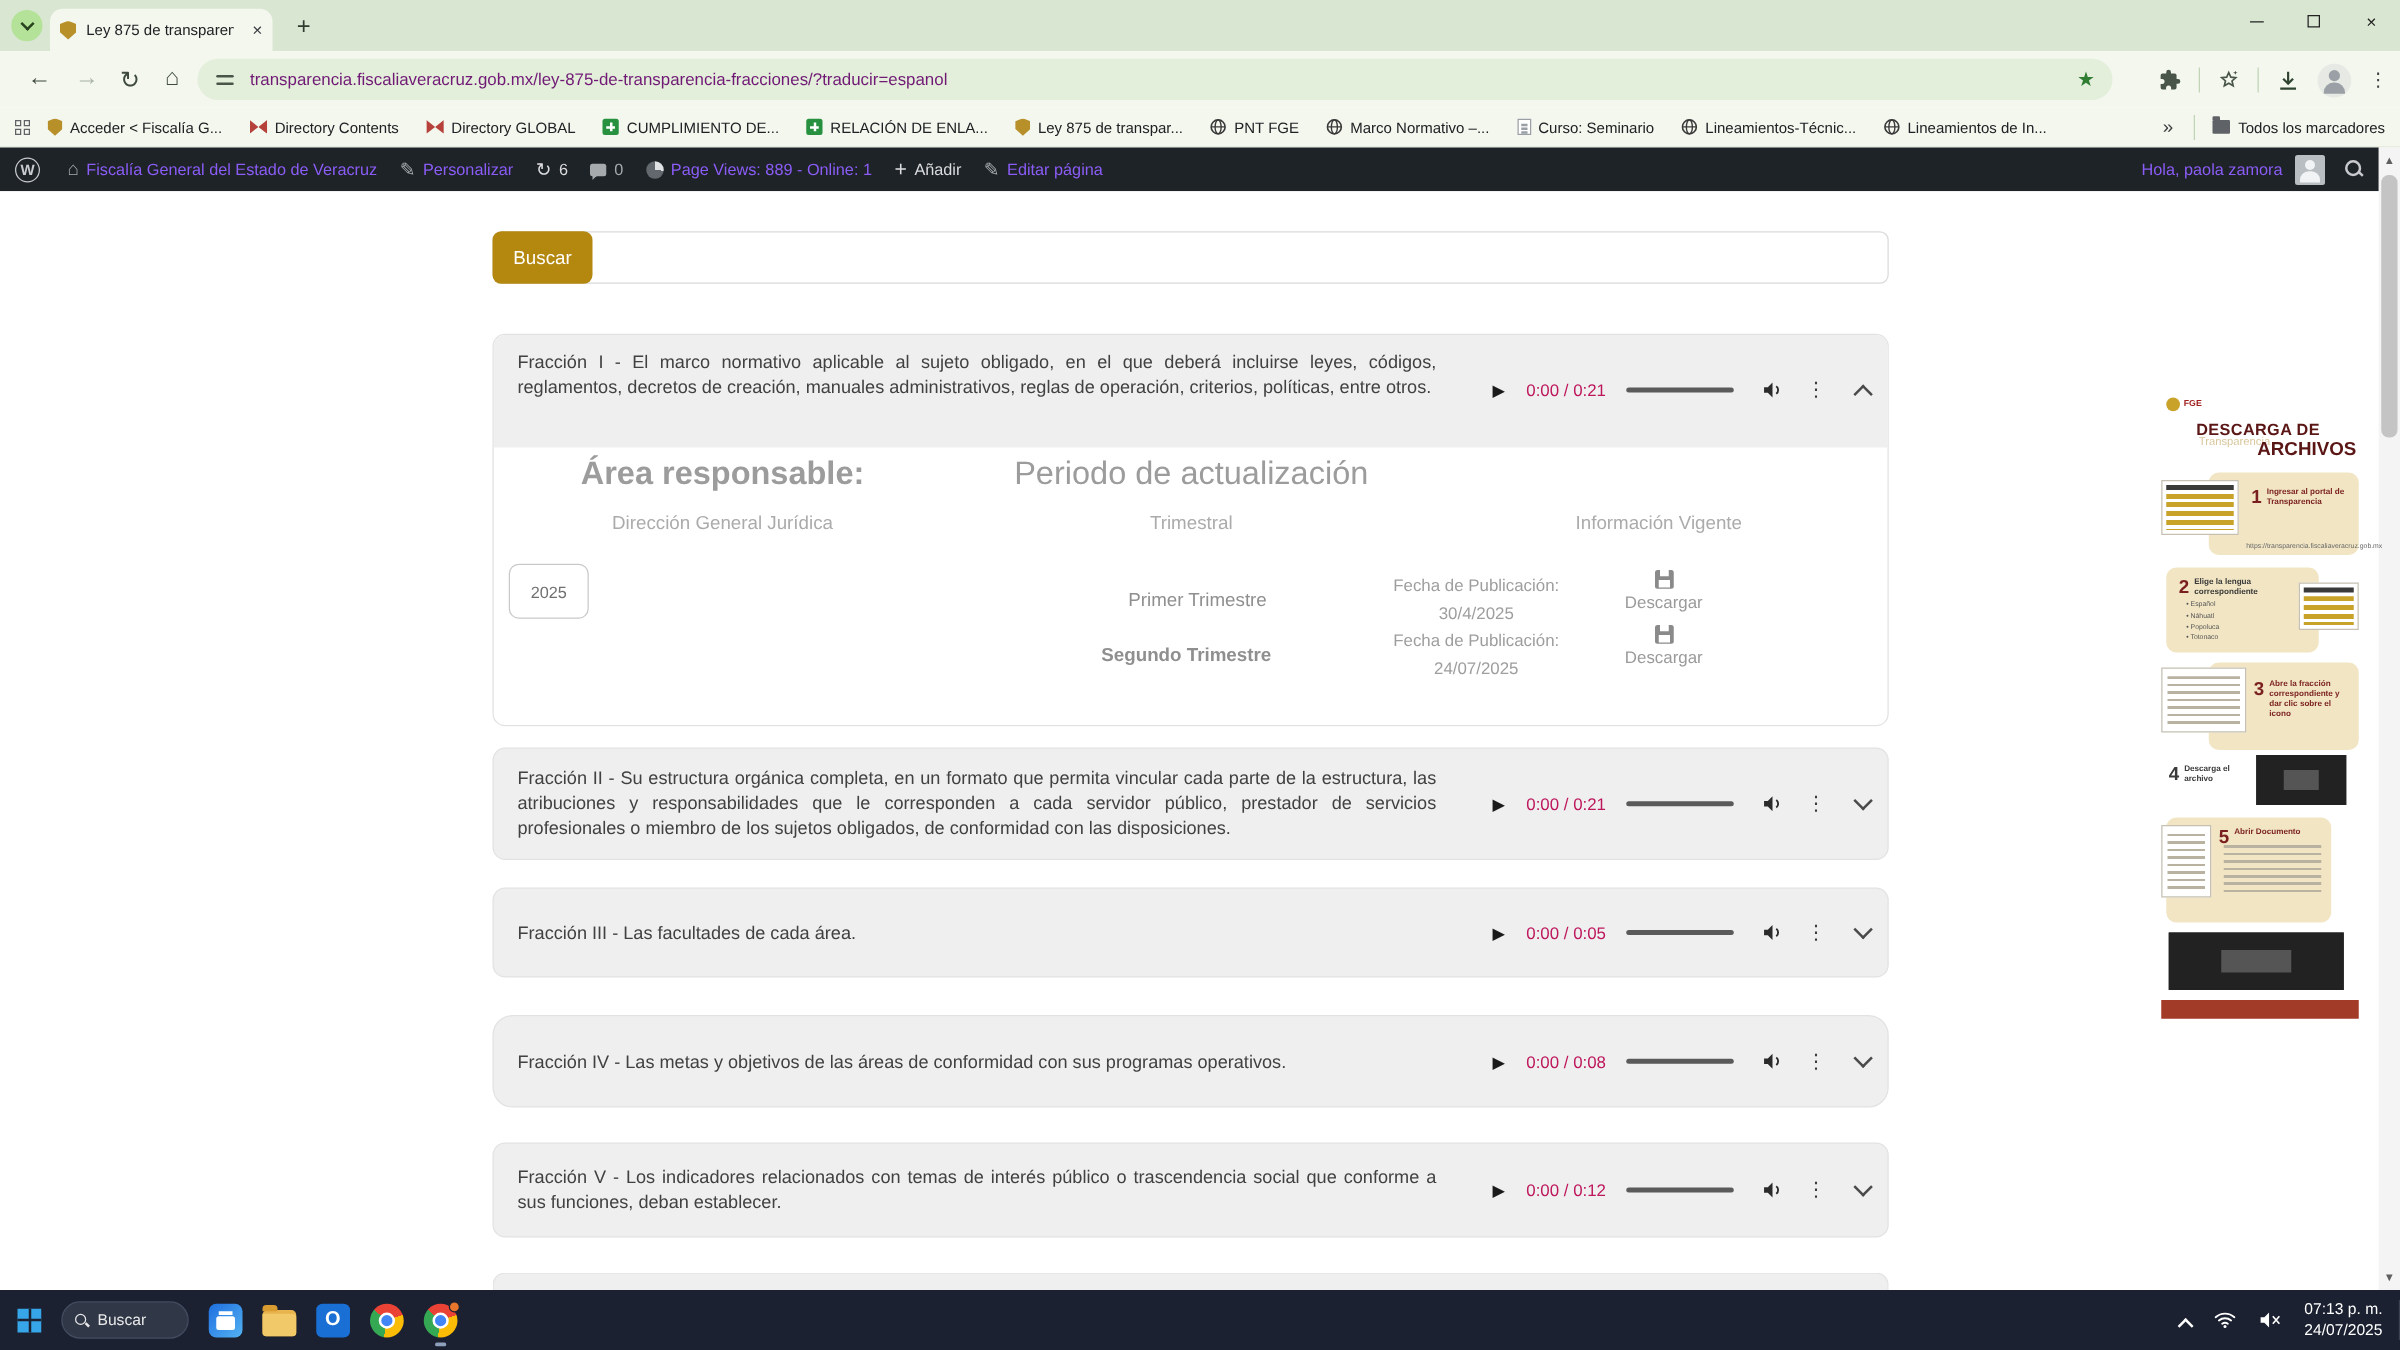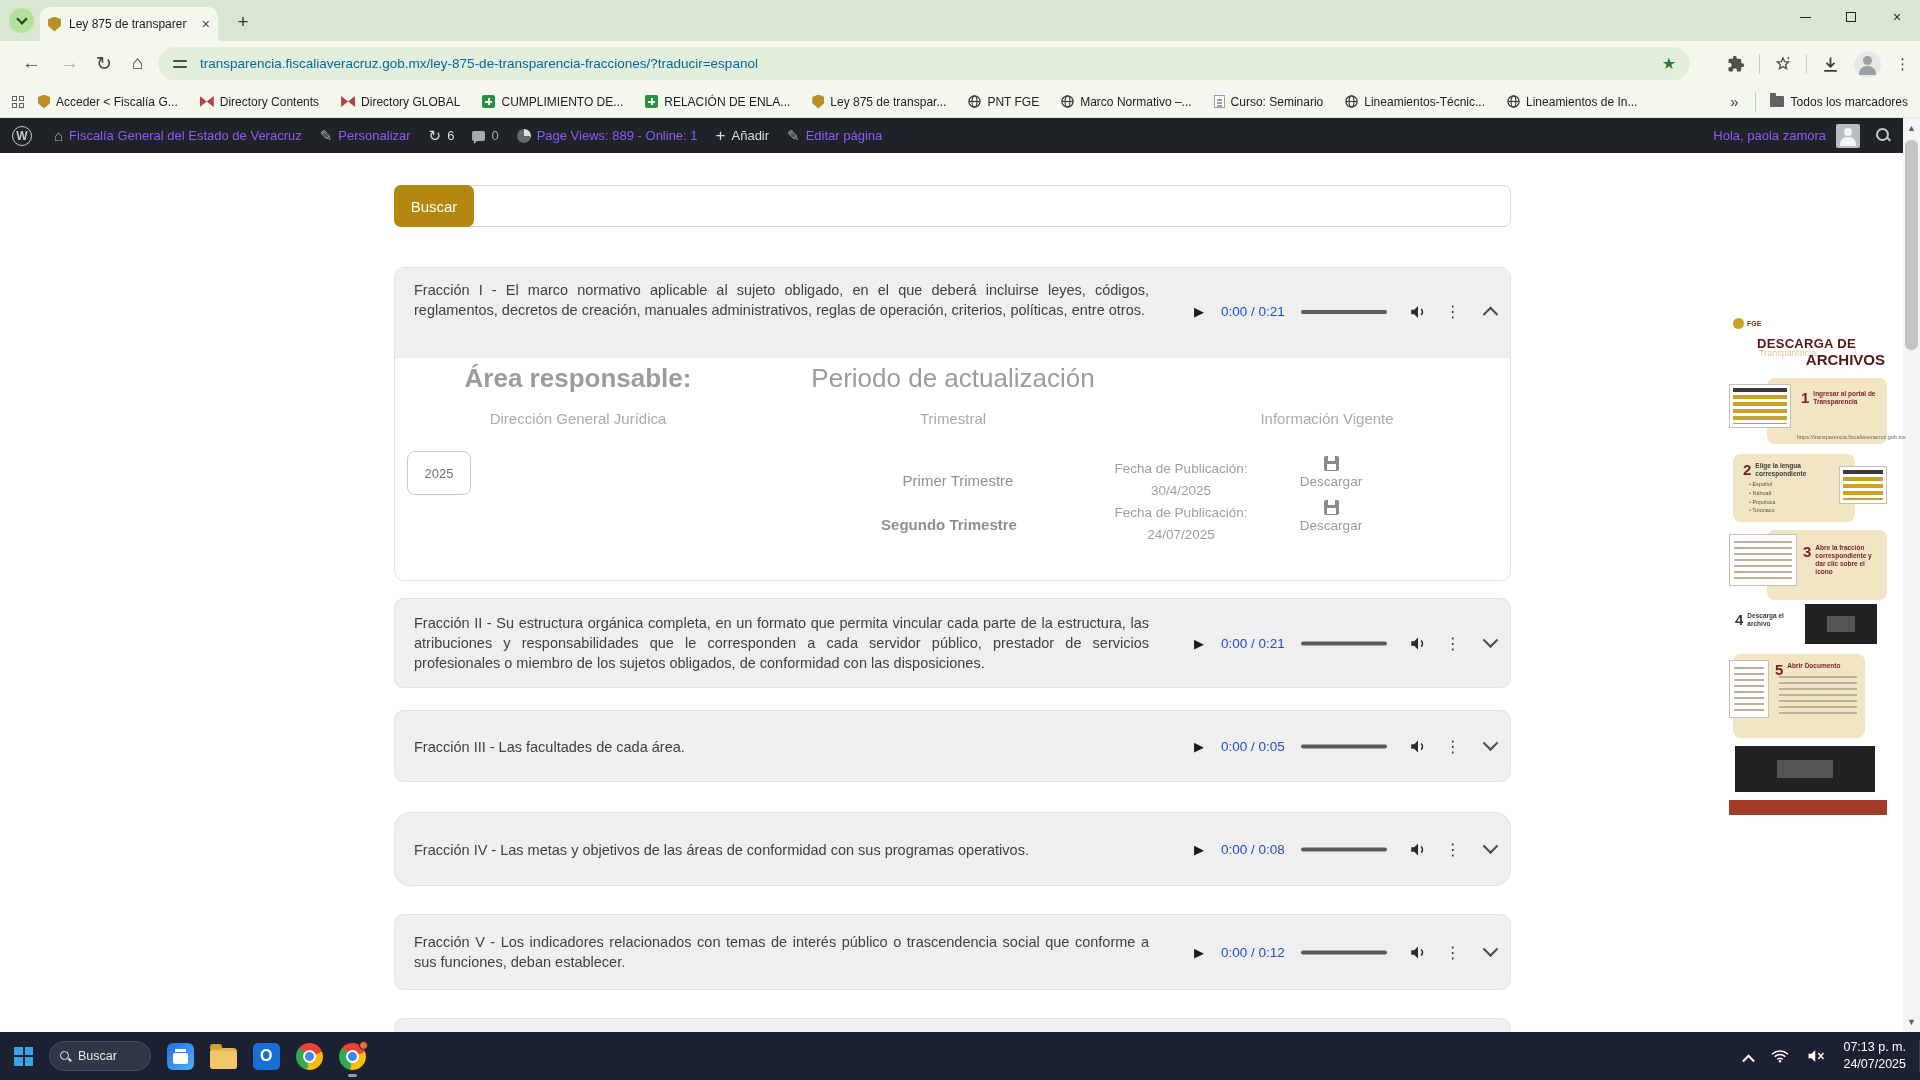--- a/index.html
+++ b/index.html
@@ -27,21 +27,21 @@
   .wc .minline{width:11px;height:0;border-top:1.6px solid #222;}
 
   
   .toolbar{position:absolute;left:0;top:41px;width:1920px;height:45px;background:#f3f7ee;}
   .navic{position:absolute;top:52px;font-size:19px;color:#3f4a3f;transform:translateY(-41px);}
   .omnibox{position:absolute;left:158px;top:6px;width:1532px;height:33px;border-radius:17px;
     background:#e3eedb;display:flex;align-items:center;padding:0 14px;}
   .tune-ic{width:16px;height:16px;position:relative;flex:0 0 auto;}
   .tune-ic::before,.tune-ic::after{content:"";position:absolute;left:1px;right:1px;height:2px;background:#4a554a;border-radius:2px;}
   .tune-ic::before{top:4px;} .tune-ic::after{top:10px;}
-  .url-text{margin-left:12px;font-size:13.5px;color:#0369a1;white-space:nowrap;}
+  .url-text{margin-left:12px;font-size:13.5px;color:#701a75;white-space:nowrap;}
   .omni-star{margin-left:auto;color:#2e7d32;font-size:16px;}
   .tool-right{position:absolute;right:10px;top:7px;height:32px;display:flex;align-items:center;gap:14px;}
   .vsep{width:1px;height:20px;background:#c2d4b6;}
   .avatar-c{width:27px;height:27px;border-radius:50%;background:#e6e9e4;position:relative;}
   .avatar-c::before{content:"";position:absolute;left:9px;top:5px;width:9px;height:9px;border-radius:50%;background:#9aa0a6;}
   .avatar-c::after{content:"";position:absolute;left:5px;top:15px;width:17px;height:9px;border-radius:8px 8px 0 0;background:#9aa0a6;}
   .kebab-t{font-size:15px;color:#3c4043;}
 
   
   .bookmarks{position:absolute;left:0;top:86px;width:1920px;height:32px;background:#f3f7ee;
@@ -98,21 +98,21 @@
   
   .searchbar{position:absolute;left:394px;top:32px;width:1117px;height:42px;border:1px solid #dadada;border-radius:7px;display:flex;}
   .gold-btn{width:80px;height:42px;margin:-1px 0 0 -1px;background:#b4870e;border-radius:7px;
     color:#fff;font-size:15px;display:flex;align-items:center;justify-content:center;}
 
   
   .card{position:absolute;left:394px;width:1117px;border:1px solid #e2e2e2;border-radius:10px;background:#efefef;}
   .card .ftext{position:absolute;left:19px;width:735px;font-size:14.5px;line-height:1.38;color:#414141;text-align:justify;}
   .player{position:absolute;display:flex;align-items:center;}
   .pl-play{font-size:13px;color:#1a1a1a;margin-right:17px;}
-  .pl-time{font-size:13.5px;color:#1d4ed8;margin-right:16px;white-space:nowrap;}
+  .pl-time{font-size:13.5px;color:#be185d;margin-right:16px;white-space:nowrap;}
   .pl-track{width:86px;height:4px;border-radius:2px;background:#5a5a5a;margin-right:22px;}
   .pl-vol{margin-right:18px;display:flex;}
   .pl-kebab{font-size:16px;color:#3c3c3c;margin-right:24px;}
   .chevbtn{width:11px;height:11px;border-left:2.4px solid #4a4a4a;border-top:2.4px solid #4a4a4a;display:inline-block;}
   .chevbtn.up{transform:rotate(45deg) translate(2px,2px);}
   .chevbtn.down{transform:rotate(225deg) translate(2px,2px);}
 
   
   .card1{top:114px;height:314px;background:#fff;overflow:hidden;}
   .card1 .band{position:absolute;left:0;top:0;width:100%;height:90px;background:#efefef;border-radius:9px 9px 0 0;}

